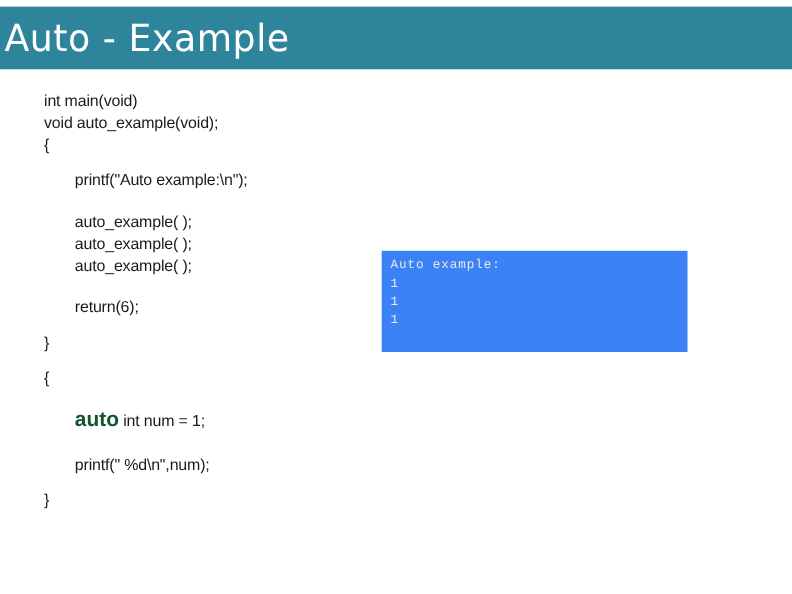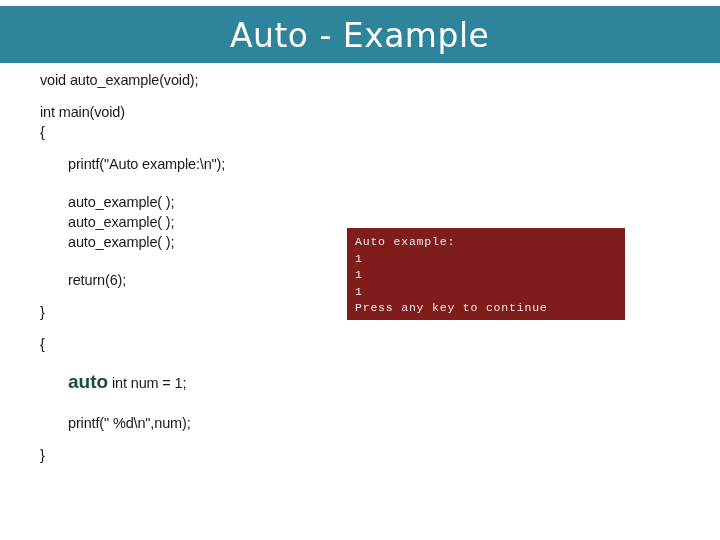--- a/index.html
+++ b/index.html
@@ -19,21 +19,20 @@
   
   #title-banner {
     position: absolute;
     left: 0;
     top: 6px;
     width: 720px;
     height: 57px;
     background: #2E849B;
     display: flex;
     align-items: center;
-    justify-content: center;
   }
   #slide-title {
     color: #ffffff;
     font-family: "DejaVu Sans", sans-serif;
     font-size: 34px;
     font-weight: 400;
     letter-spacing: 0.5px;
     line-height: 1;
     white-space: nowrap;
     transform: scaleX(0.97);
@@ -66,21 +65,21 @@
     letter-spacing: 0px;
   }
 
   
   #console-window {
     position: absolute;
     left: 347px;
     top: 228px;
     width: 278px;
     height: 92px;
-    background: #7f1d1d;
+    background: #3b82f6;
     padding: 6px 0 0 8px;
     box-sizing: border-box;
     overflow: hidden;
   }
   .console-line {
     font-family: "Liberation Mono", "DejaVu Sans Mono", monospace;
     font-size: 11.5px;
     line-height: 16.5px;
     color: #e8e8e8;
     white-space: pre;
@@ -90,23 +89,23 @@
 </head>
 <body>
 
 <div id="title-banner">
   <div id="slide-title">Auto - Example</div>
 </div>
 
 <div id="code-block">
 
 
+  <div class="code-line gap-sm">int main(void)</div>
+
   <div class="code-line">void auto_example(void);</div>
-
-  <div class="code-line gap-sm">int main(void)</div>
 
   <div class="code-line">{</div>
 
 
   <div class="code-line indent-1 gap-sm">printf("Auto example:\n");</div>
 
   <div class="code-line indent-1 gap-md">auto_example( );</div>
 
   <div class="code-line indent-1">auto_example( );</div>
 
@@ -126,14 +125,13 @@
 
   <div class="code-line gap-sm">}</div>
 
 </div>
 
 <div id="console-window">
   <div class="console-line">Auto example:</div>
   <div class="console-line">1</div>
   <div class="console-line">1</div>
   <div class="console-line">1</div>
-  <div class="console-line">Press any key to continue</div>
 </div>
 
 </body></html>

